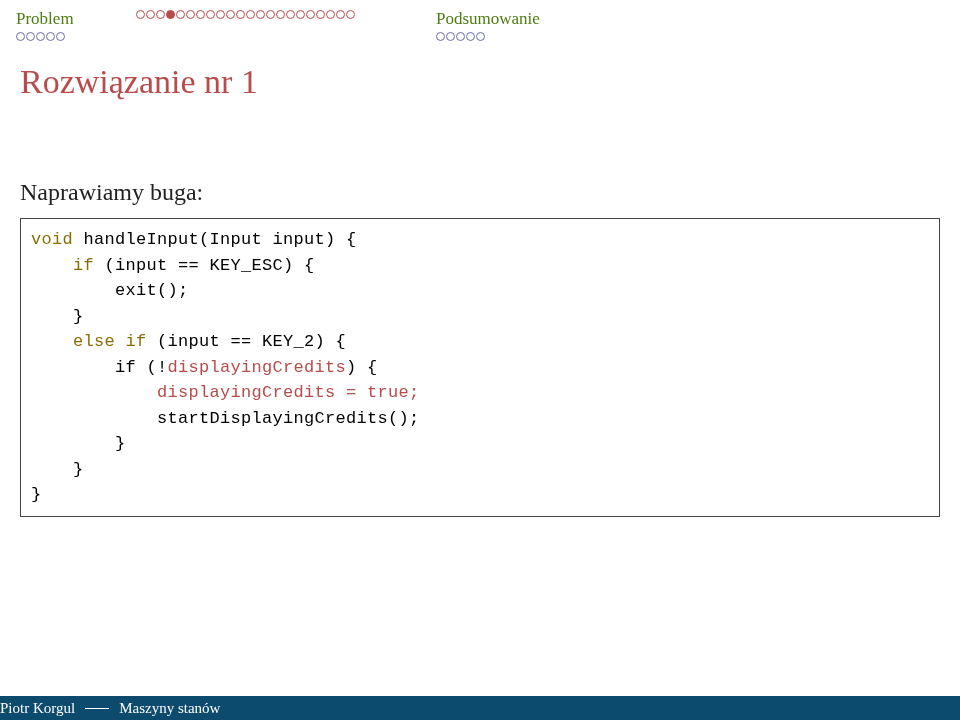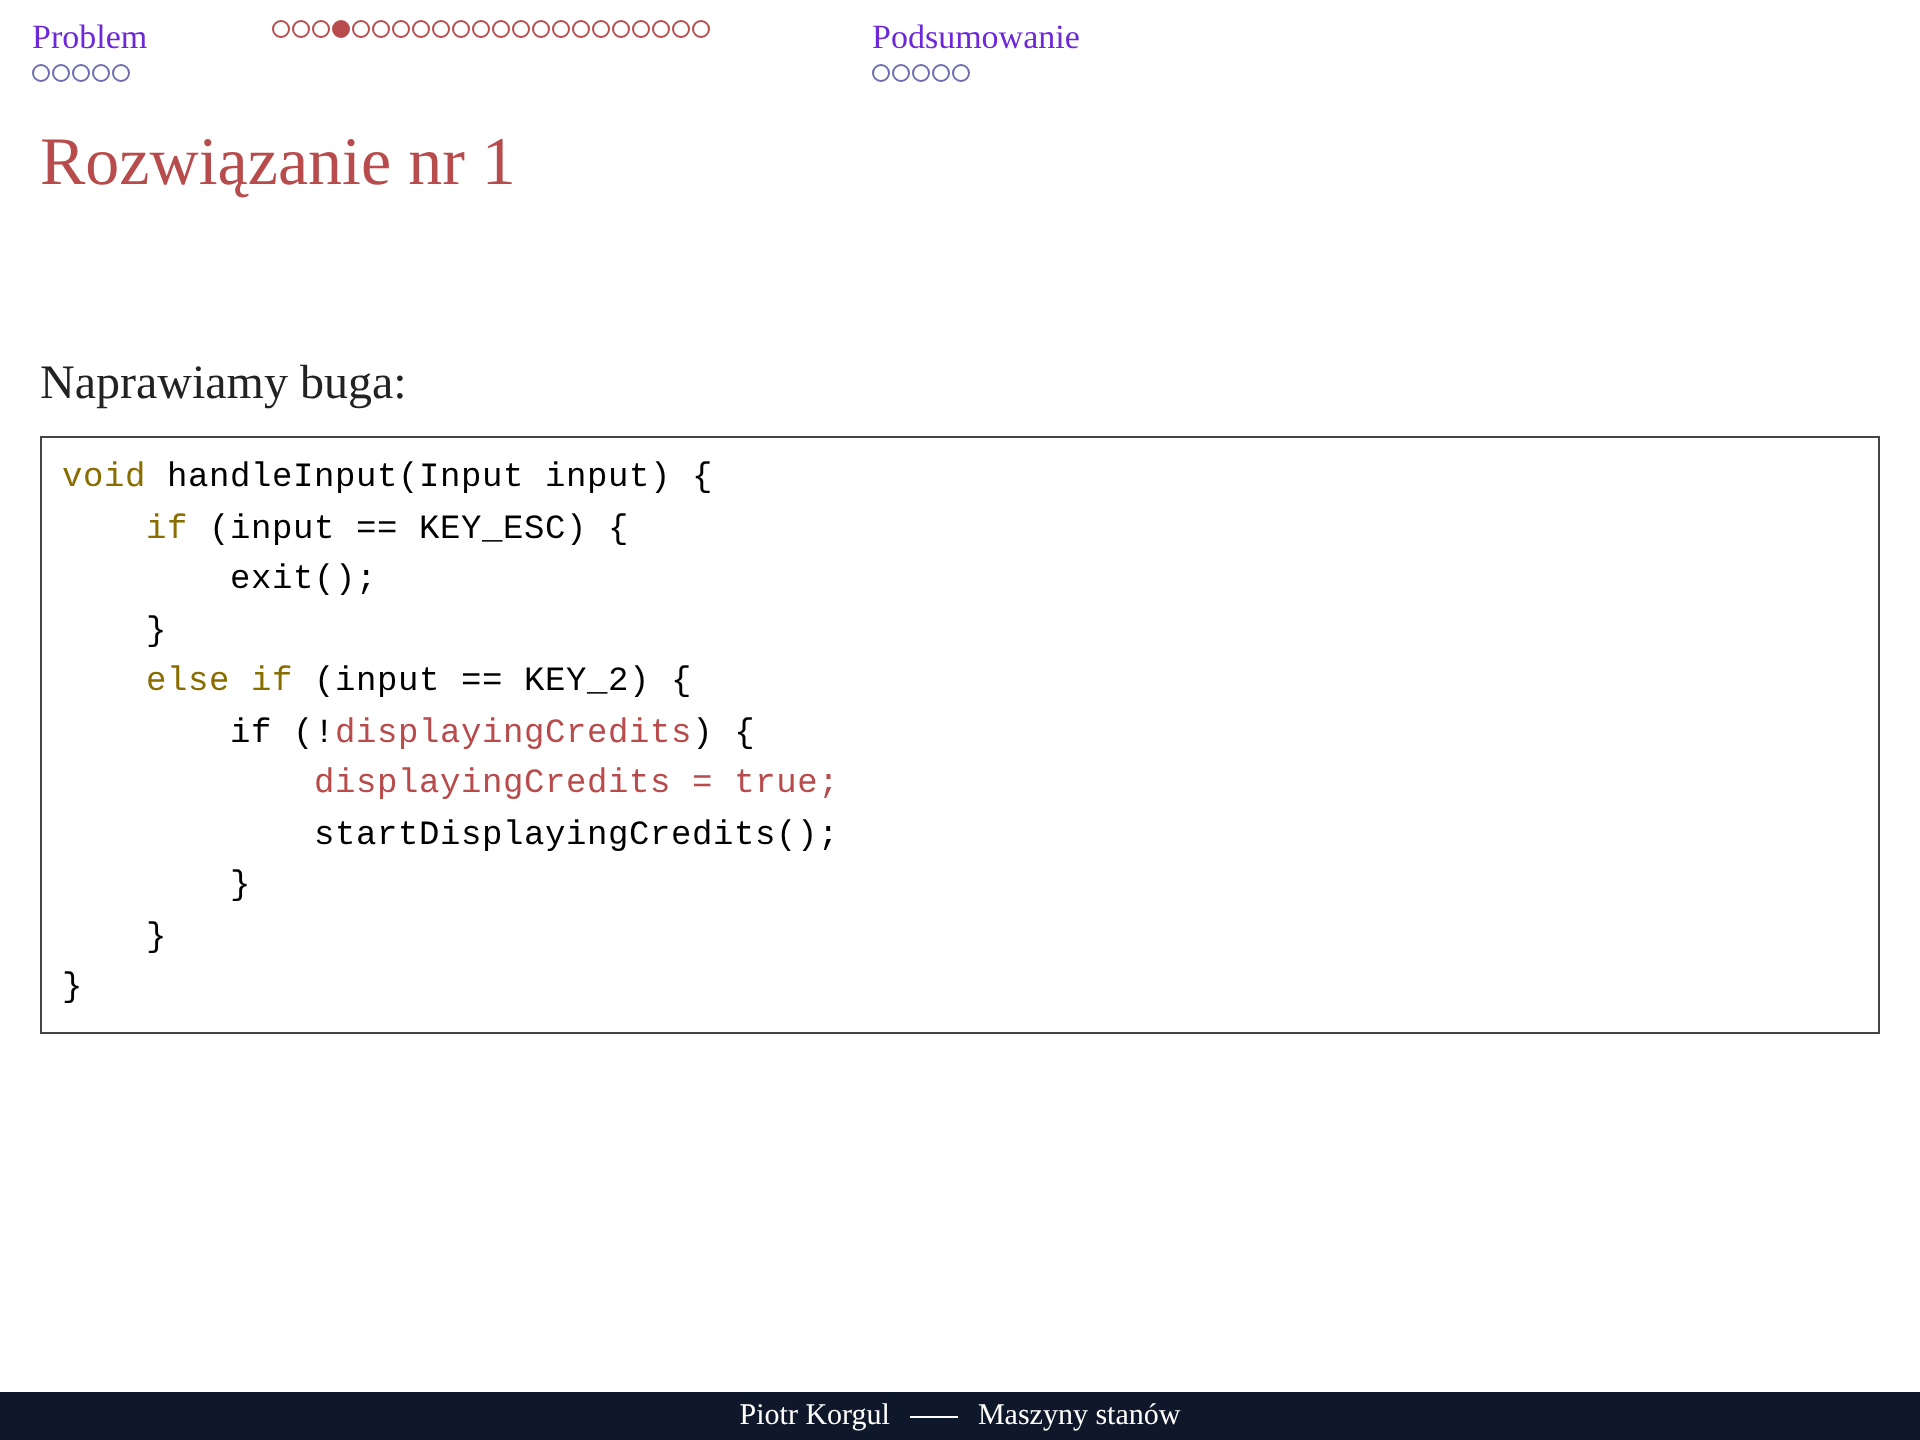--- a/index.html
+++ b/index.html
@@ -15,21 +15,21 @@
     display: flex;
     padding: 8px 16px 0 16px;
     gap: 0;
   }
   .nav-item {
     display: flex;
     flex-direction: column;
     align-items: flex-start;
   }
   .nav-label {
-    color: #6d28d9;
+    color: #4d7c0f;
     font-size: 17px;
     line-height: 1.3;
   }
   .nav-label.active {
     color: #b84b4b;
   }
   .progress {
     display: flex;
     gap: 0;
     margin-top: 2px;
@@ -68,25 +68,24 @@
     letter-spacing: 0.3px;
   }
   .kw { color: #8a6d00; text-align: right; }
   .fix { color: #b84b4b; }
   .footer {
     position: absolute;
     bottom: 0;
     left: 0;
     right: 0;
     height: 24px;
-    background: #0f172a;
+    background: #0c4a6e;
     color: #fff;
     display: flex;
     align-items: center;
-    justify-content: center;
     font-size: 15px;
   }
   .footer-sep {
     display: inline-block;
     width: 24px;
     height: 0;
     border-top: 1px solid #fff;
     margin: 0 10px;
     vertical-align: middle;
   }

